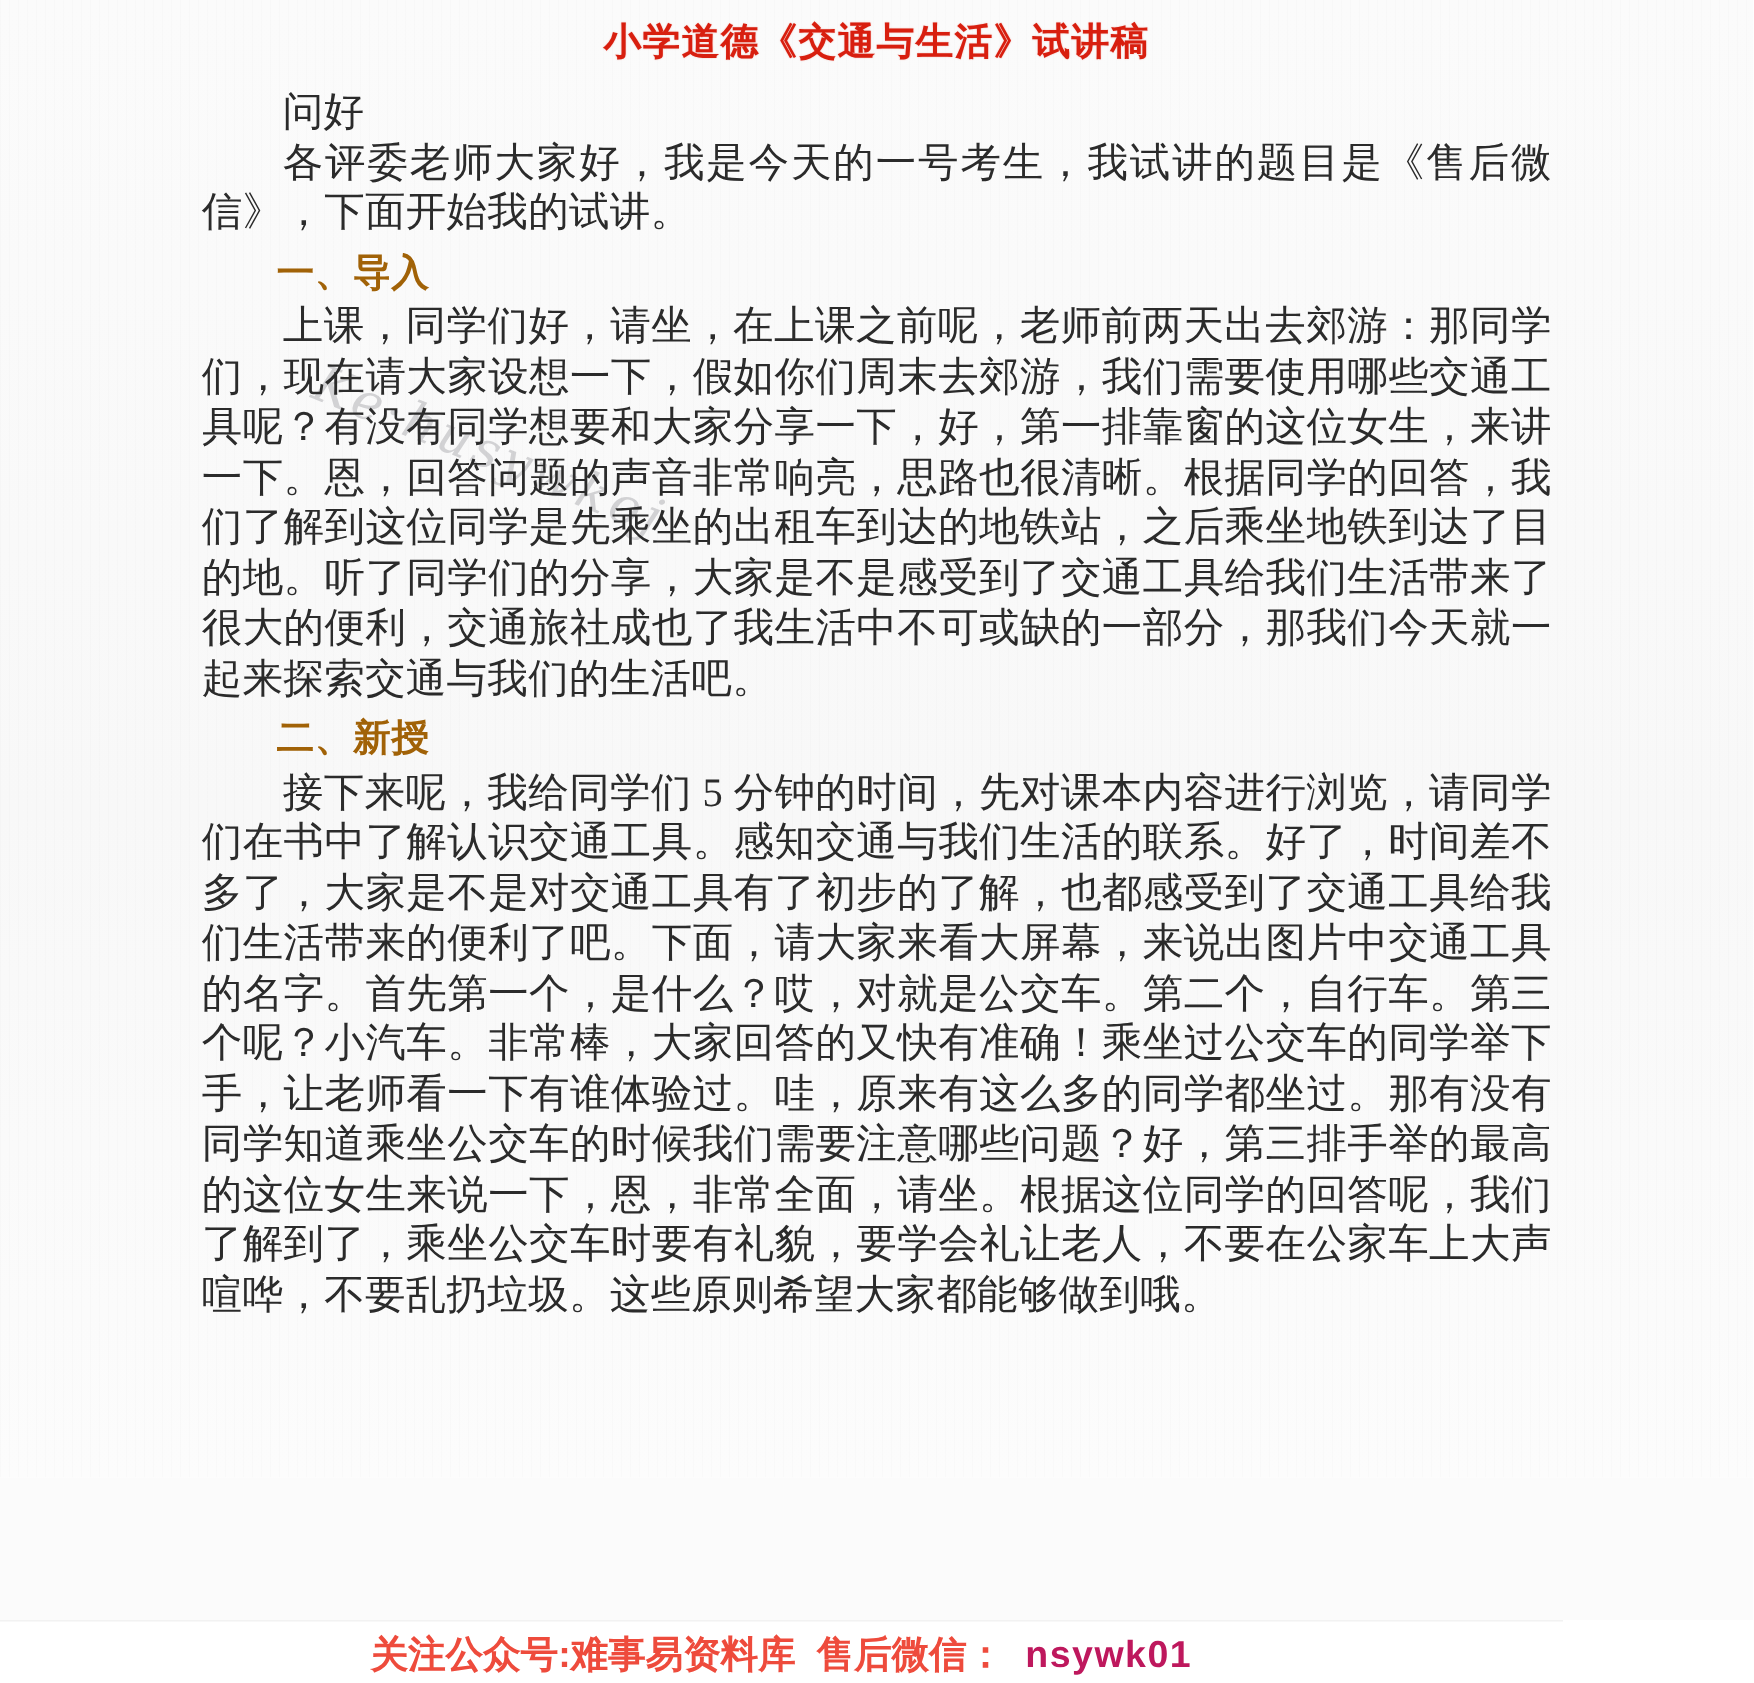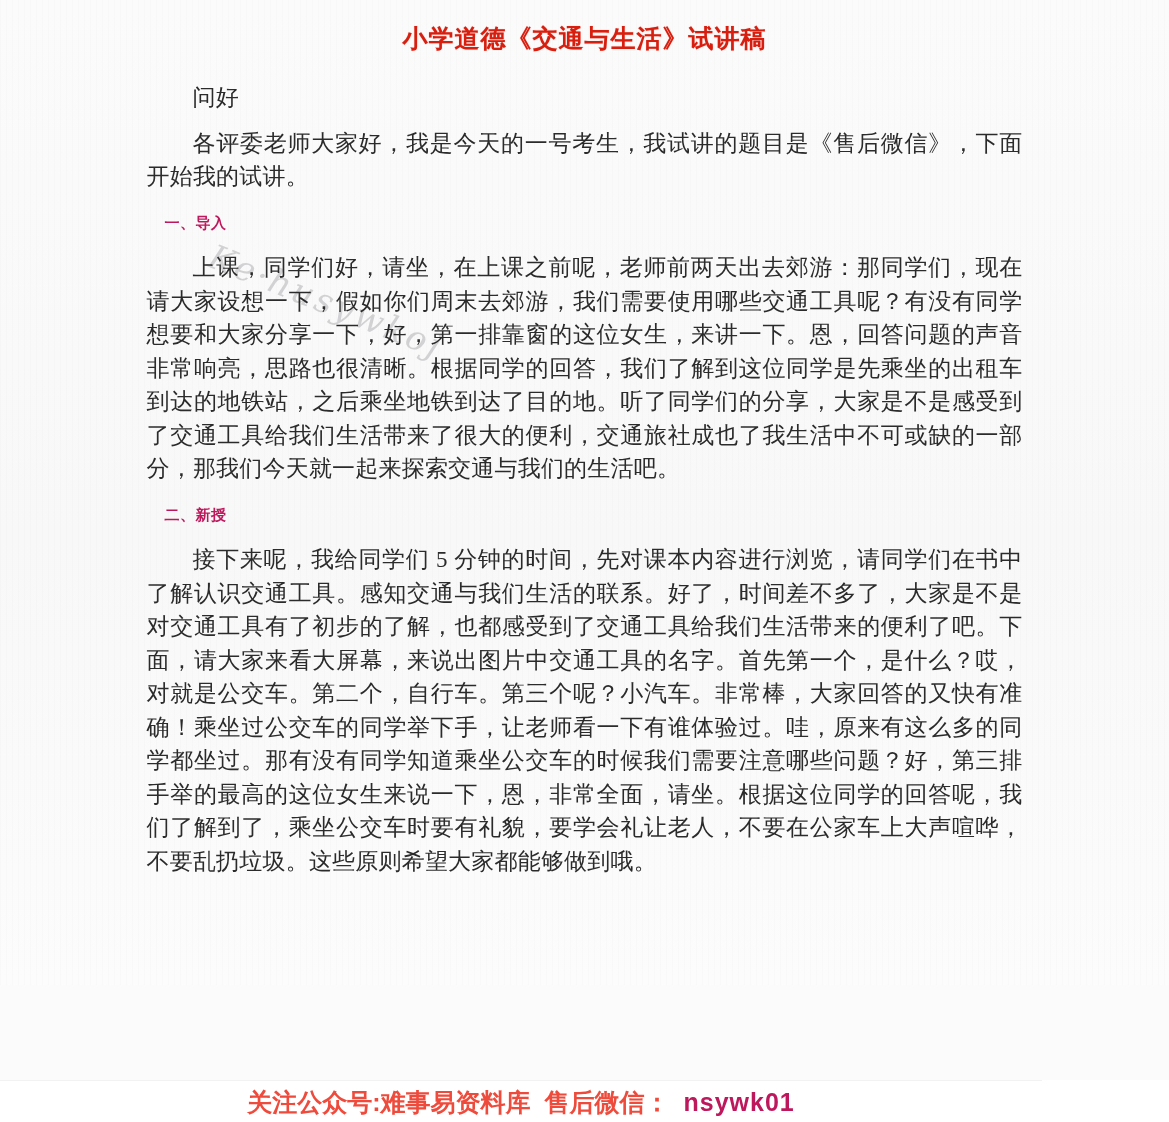--- a/index.html
+++ b/index.html
@@ -72,45 +72,45 @@
     width: 1169px;
     z-index: 3;
   }
   .doc-title {
     text-align: center;
     color: #d81f0f;
     font-weight: bold;
     font-size: 25px;
     letter-spacing: 1px;
     margin: 0;
-    padding-top: 22px;
+    padding-top: 11px;
     font-family: "Liberation Sans", sans-serif;
     text-shadow: 0 0 1px rgba(216,31,15,0.35);
   }
   .body-wrap {
     margin: 0 auto;
     width: 900px;
     padding-top: 14px;
   }
   p.para {
-    margin: 12px;
-    font-size: 23px;
+    margin: 0;
+    font-size: 27px;
     line-height: 33.5px;
     color: #2b2b2b;
     text-align: justify;
     text-justify: inter-ideograph;
     text-indent: 2em;
     letter-spacing: 0.2px;
   }
   h2.section {
     margin: 7px 0 2px 0;
-    font-size: 15px;
+    font-size: 25px;
     line-height: 33.5px;
     font-weight: bold;
-    color: #be185d;
+    color: #a16207;
     text-indent: 2em;
     font-family: "Liberation Sans", sans-serif;
     letter-spacing: 0.5px;
   }
   .gap-md { height: 12px; }
 
   
   .banner {
     position: absolute;
     left: 0;

